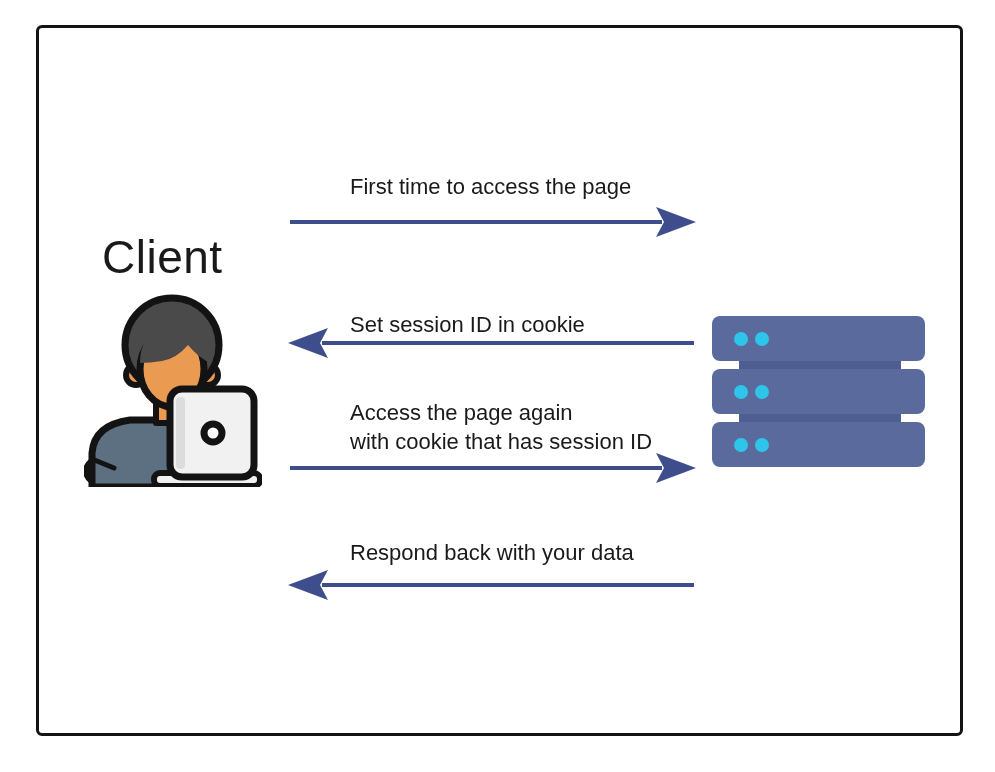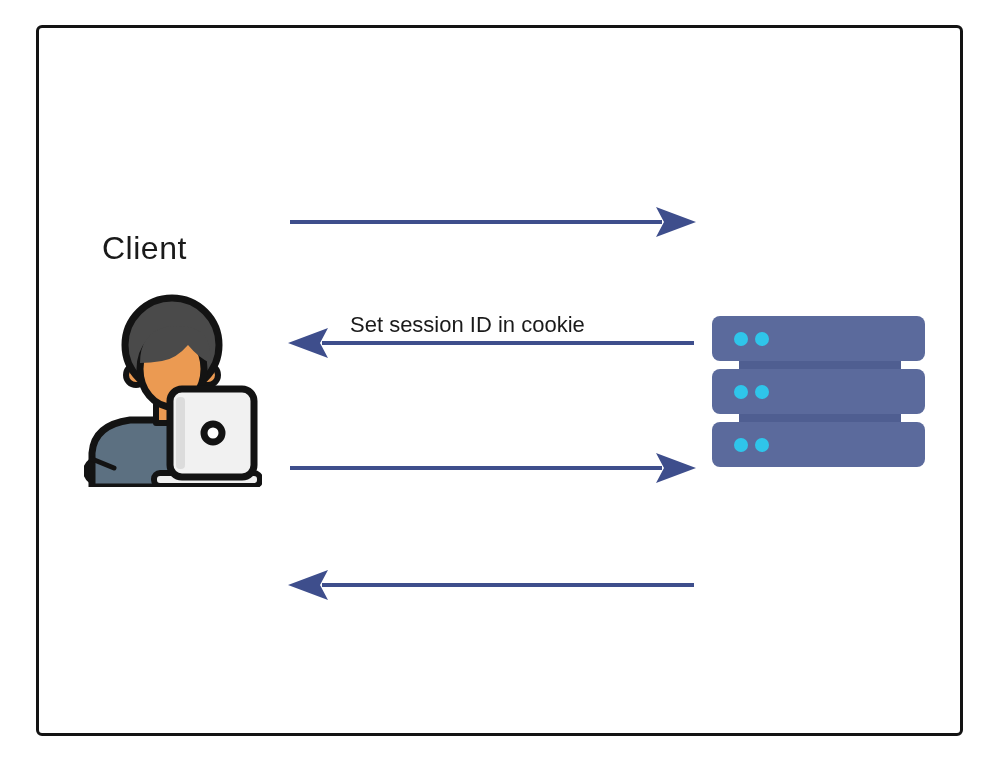--- a/index.html
+++ b/index.html
@@ -27,21 +27,21 @@
   }
   .frame{
     position:absolute;
     left:36px;top:25px;
     width:927px;height:711px;
     border:3px solid var(--outline);
     border-radius:6px;
   }
   .actor-label{
     position:absolute;
-    font-size:32px;
+    font-size:46px;
     letter-spacing:0.5px;
     color:var(--text);
     white-space:nowrap;
   }
   .client-label{left:102px;top:230px;}
   .server-label{left:756px;top:229px;}
   .msg-label{
     position:absolute;
     left:350px;
     font-size:22px;
@@ -63,38 +63,48 @@
 </style>
 </head>
 <body>
 
 <div class="canvas">
 
   <div class="frame"></div>
 
   <div class="actor-label client-label">Client</div>
 
+  <div class="msg-label msg-1">
+    <div>First time to access the page</div>
+  </div>
   <svg class="arrow arrow-1" viewBox="0 0 408 34" xmlns="http://www.w3.org/2000/svg">
     <line x1="2" y1="17" x2="374" y2="17" style="stroke:var(--arrow);stroke-width:4"></line>
     <path d="M408,17 L368,2 L376,17 L368,32 Z" style="fill:var(--arrow)"></path>
   </svg>
 
   <div class="msg-label msg-2">
     <div>Set session ID in cookie</div>
   </div>
   <svg class="arrow arrow-2" viewBox="0 0 408 34" xmlns="http://www.w3.org/2000/svg">
     <line x1="406" y1="17" x2="34" y2="17" style="stroke:var(--arrow);stroke-width:4"></line>
     <path d="M0,17 L40,2 L32,17 L40,32 Z" style="fill:var(--arrow)"></path>
   </svg>
 
+  <div class="msg-label msg-3">
+    <div>Access the page again</div>
+    <div>with cookie that has session ID</div>
+  </div>
   <svg class="arrow arrow-3" viewBox="0 0 408 34" xmlns="http://www.w3.org/2000/svg">
     <line x1="2" y1="17" x2="374" y2="17" style="stroke:var(--arrow);stroke-width:4"></line>
     <path d="M408,17 L368,2 L376,17 L368,32 Z" style="fill:var(--arrow)"></path>
   </svg>
 
+  <div class="msg-label msg-4">
+    <div>Respond back with your data</div>
+  </div>
   <svg class="arrow arrow-4" viewBox="0 0 408 34" xmlns="http://www.w3.org/2000/svg">
     <line x1="406" y1="17" x2="34" y2="17" style="stroke:var(--arrow);stroke-width:4"></line>
     <path d="M0,17 L40,2 L32,17 L40,32 Z" style="fill:var(--arrow)"></path>
   </svg>
 
   <svg class="client-icon" viewBox="0 0 178 200" xmlns="http://www.w3.org/2000/svg">
 
     <ellipse cx="18" cy="184" rx="16" ry="13" style="fill:var(--skin);stroke:var(--outline);stroke-width:6"></ellipse>
 
     <path d="M8,200 L8,166 Q10,138 46,133 L118,133 Q140,136 144,158 L144,200 Z" style="fill:var(--shirt);stroke:var(--outline);stroke-width:7;stroke-linejoin:round"></path>

